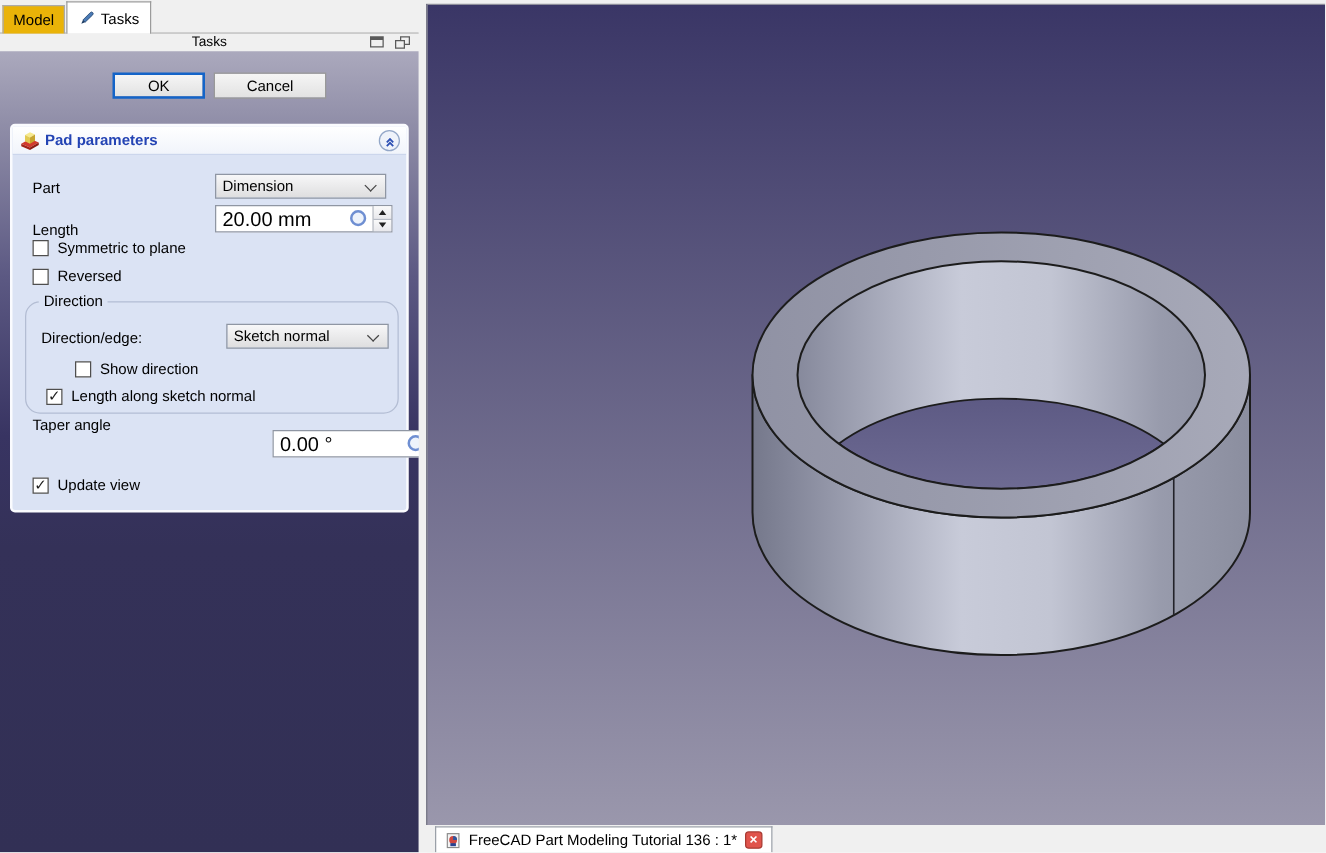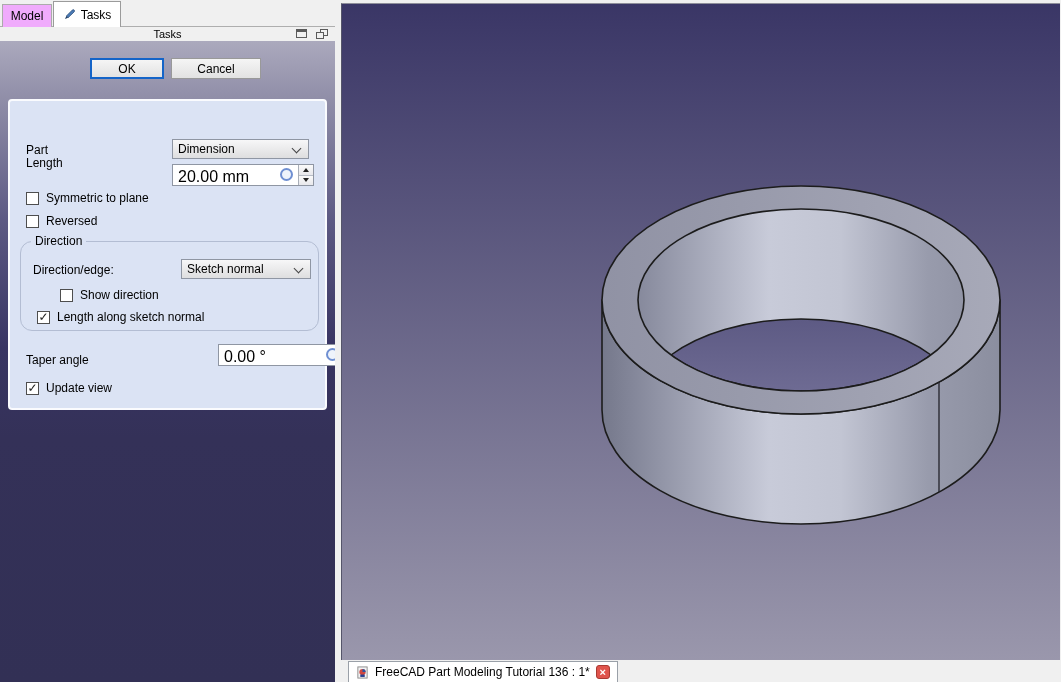--- a/index.html
+++ b/index.html
@@ -3,21 +3,21 @@
 <meta charset="utf-8">
 <style>
   * { margin:0; padding:0; box-sizing:border-box; }
   html,body { width:1061px; height:682px; overflow:hidden; }
   body { font-family:"Liberation Sans", sans-serif; font-size:12px; color:#000; }
   .app { position:relative; width:1061px; height:682px; background:#f0f0f0; overflow:hidden; }
 
   
   .tabbar { position:absolute; left:0; top:0; width:335px; height:27px; background:#f0f0f0; border-bottom:1px solid #aeaeae; }
   .tab { position:absolute; display:flex; align-items:center; justify-content:center; gap:5px; font-size:12px; cursor:default; }
-  .tab-model { left:2px; top:4px; width:50px; height:23px; background:#f0abfc; border:1px solid #ababab; border-bottom:none;justify-content:center; }
+  .tab-model { left:2px; top:4px; width:50px; height:23px; background:#eab308; border:1px solid #ababab; border-bottom:none;justify-content:center; }
   .tab-tasks { left:53px; top:1px; width:68px; height:26px; background:#ffffff; border:1px solid #9b9b9b; border-bottom:none; z-index:2; }
 
   .panel-titlebar { position:absolute; left:0; top:27px; width:335px; height:14px; background:#f0f0f0; display:flex; align-items:center; justify-content:center; font-size:11px; }
   .tb-icons { position:absolute; right:6px; top:2px; display:flex; gap:9px; }
   .tb-icon-dock { width:11px; height:9px; border:1px solid #5a5a5a; border-top:3px solid #5a5a5a; }
   .tb-icon-float { position:relative; width:13px; height:11px; }
   .tb-icon-float .back { position:absolute; left:4px; top:0; width:8px; height:7px; border:1px solid #5a5a5a; }
   .tb-icon-float .front { position:absolute; left:0; top:3px; width:8px; height:7px; border:1px solid #5a5a5a; background:#f0f0f0; }
 
   .panel-body { position:absolute; left:0; top:41px; width:335px; height:641px;
@@ -102,28 +102,45 @@
   <div class="panel-body">
 
     <div class="btn btn-ok">
       <span>OK</span>
     </div>
     <div class="btn btn-cancel">
       <span>Cancel</span>
     </div>
 
     <div class="pad-box">
+      <div class="pad-header">
+        <svg class="pad-icon" viewBox="0 0 16 16">
+          <polygon points="1,11 8,14 15,10 8,7" fill="#d23a2e"></polygon>
+          <polygon points="1,11 1,13 8,16 8,14" fill="#a32318"></polygon>
+          <polygon points="8,14 8,16 15,12 15,10" fill="#8c1d14"></polygon>
+          <polygon points="4,4 8,6 12,3.5 8,1.8" fill="#f6e98e"></polygon>
+          <polygon points="4,4 4,9 8,11 8,6" fill="#e2ca52"></polygon>
+          <polygon points="8,6 8,11 12,8.5 12,3.5" fill="#c7a52f"></polygon>
+        </svg>
+        <span class="pad-title">Pad parameters</span>
+        <span class="collapse-btn">
+          <svg width="12" height="12" viewBox="0 0 14 14">
+            <path d="M4 8 L7 5 L10 8" fill="none" stroke="#2d50b4" stroke-width="1.7"></path>
+            <path d="M4 11.5 L7 8.5 L10 11.5" fill="none" stroke="#2d50b4" stroke-width="1.7"></path>
+          </svg>
+        </span>
+      </div>
 
       <span class="lbl" style="left:16px; top:42px;">Part</span>
       <div class="combo" style="left:162px; top:38px; width:137px;">
         <span>Dimension</span>
         <span class="chev"></span>
       </div>
 
-      <span class="lbl" style="left:16px; top:55px;">Length</span>
+      <span class="lbl" style="left:16px; top:76px;">Length</span>
       <div class="spin" style="left:162px; top:63px; width:142px;">
         <span class="val">20.00 mm</span>
         <span class="fx-icon"></span>
         <span class="spin-arrows">
           <span class="spin-up">
               <span class="tri-up"></span>
             </span>
           <span class="spin-down">
               <span class="tri-down"></span>
             </span>
@@ -161,21 +178,21 @@
         </div>
 
         <div class="cb-row" style="left:16px; top:68px;">
           <span class="cb-box">
               <span>✓</span>
             </span>
           <span>Length along sketch normal</span>
         </div>
       </div>
 
-      <span class="lbl" style="left:16px; top:252px;">Taper angle</span>
+      <span class="lbl" style="left:16px; top:232px;">Taper angle</span>
       <div class="spin" style="left:162px; top:243px; width:142px;margin-left:46px;">
         <span class="val">0.00 °</span>
         <span class="fx-icon"></span>
         <span class="spin-arrows">
           <span class="spin-up">
               <span class="tri-up"></span>
             </span>
           <span class="spin-down">
               <span class="tri-down"></span>
             </span>

